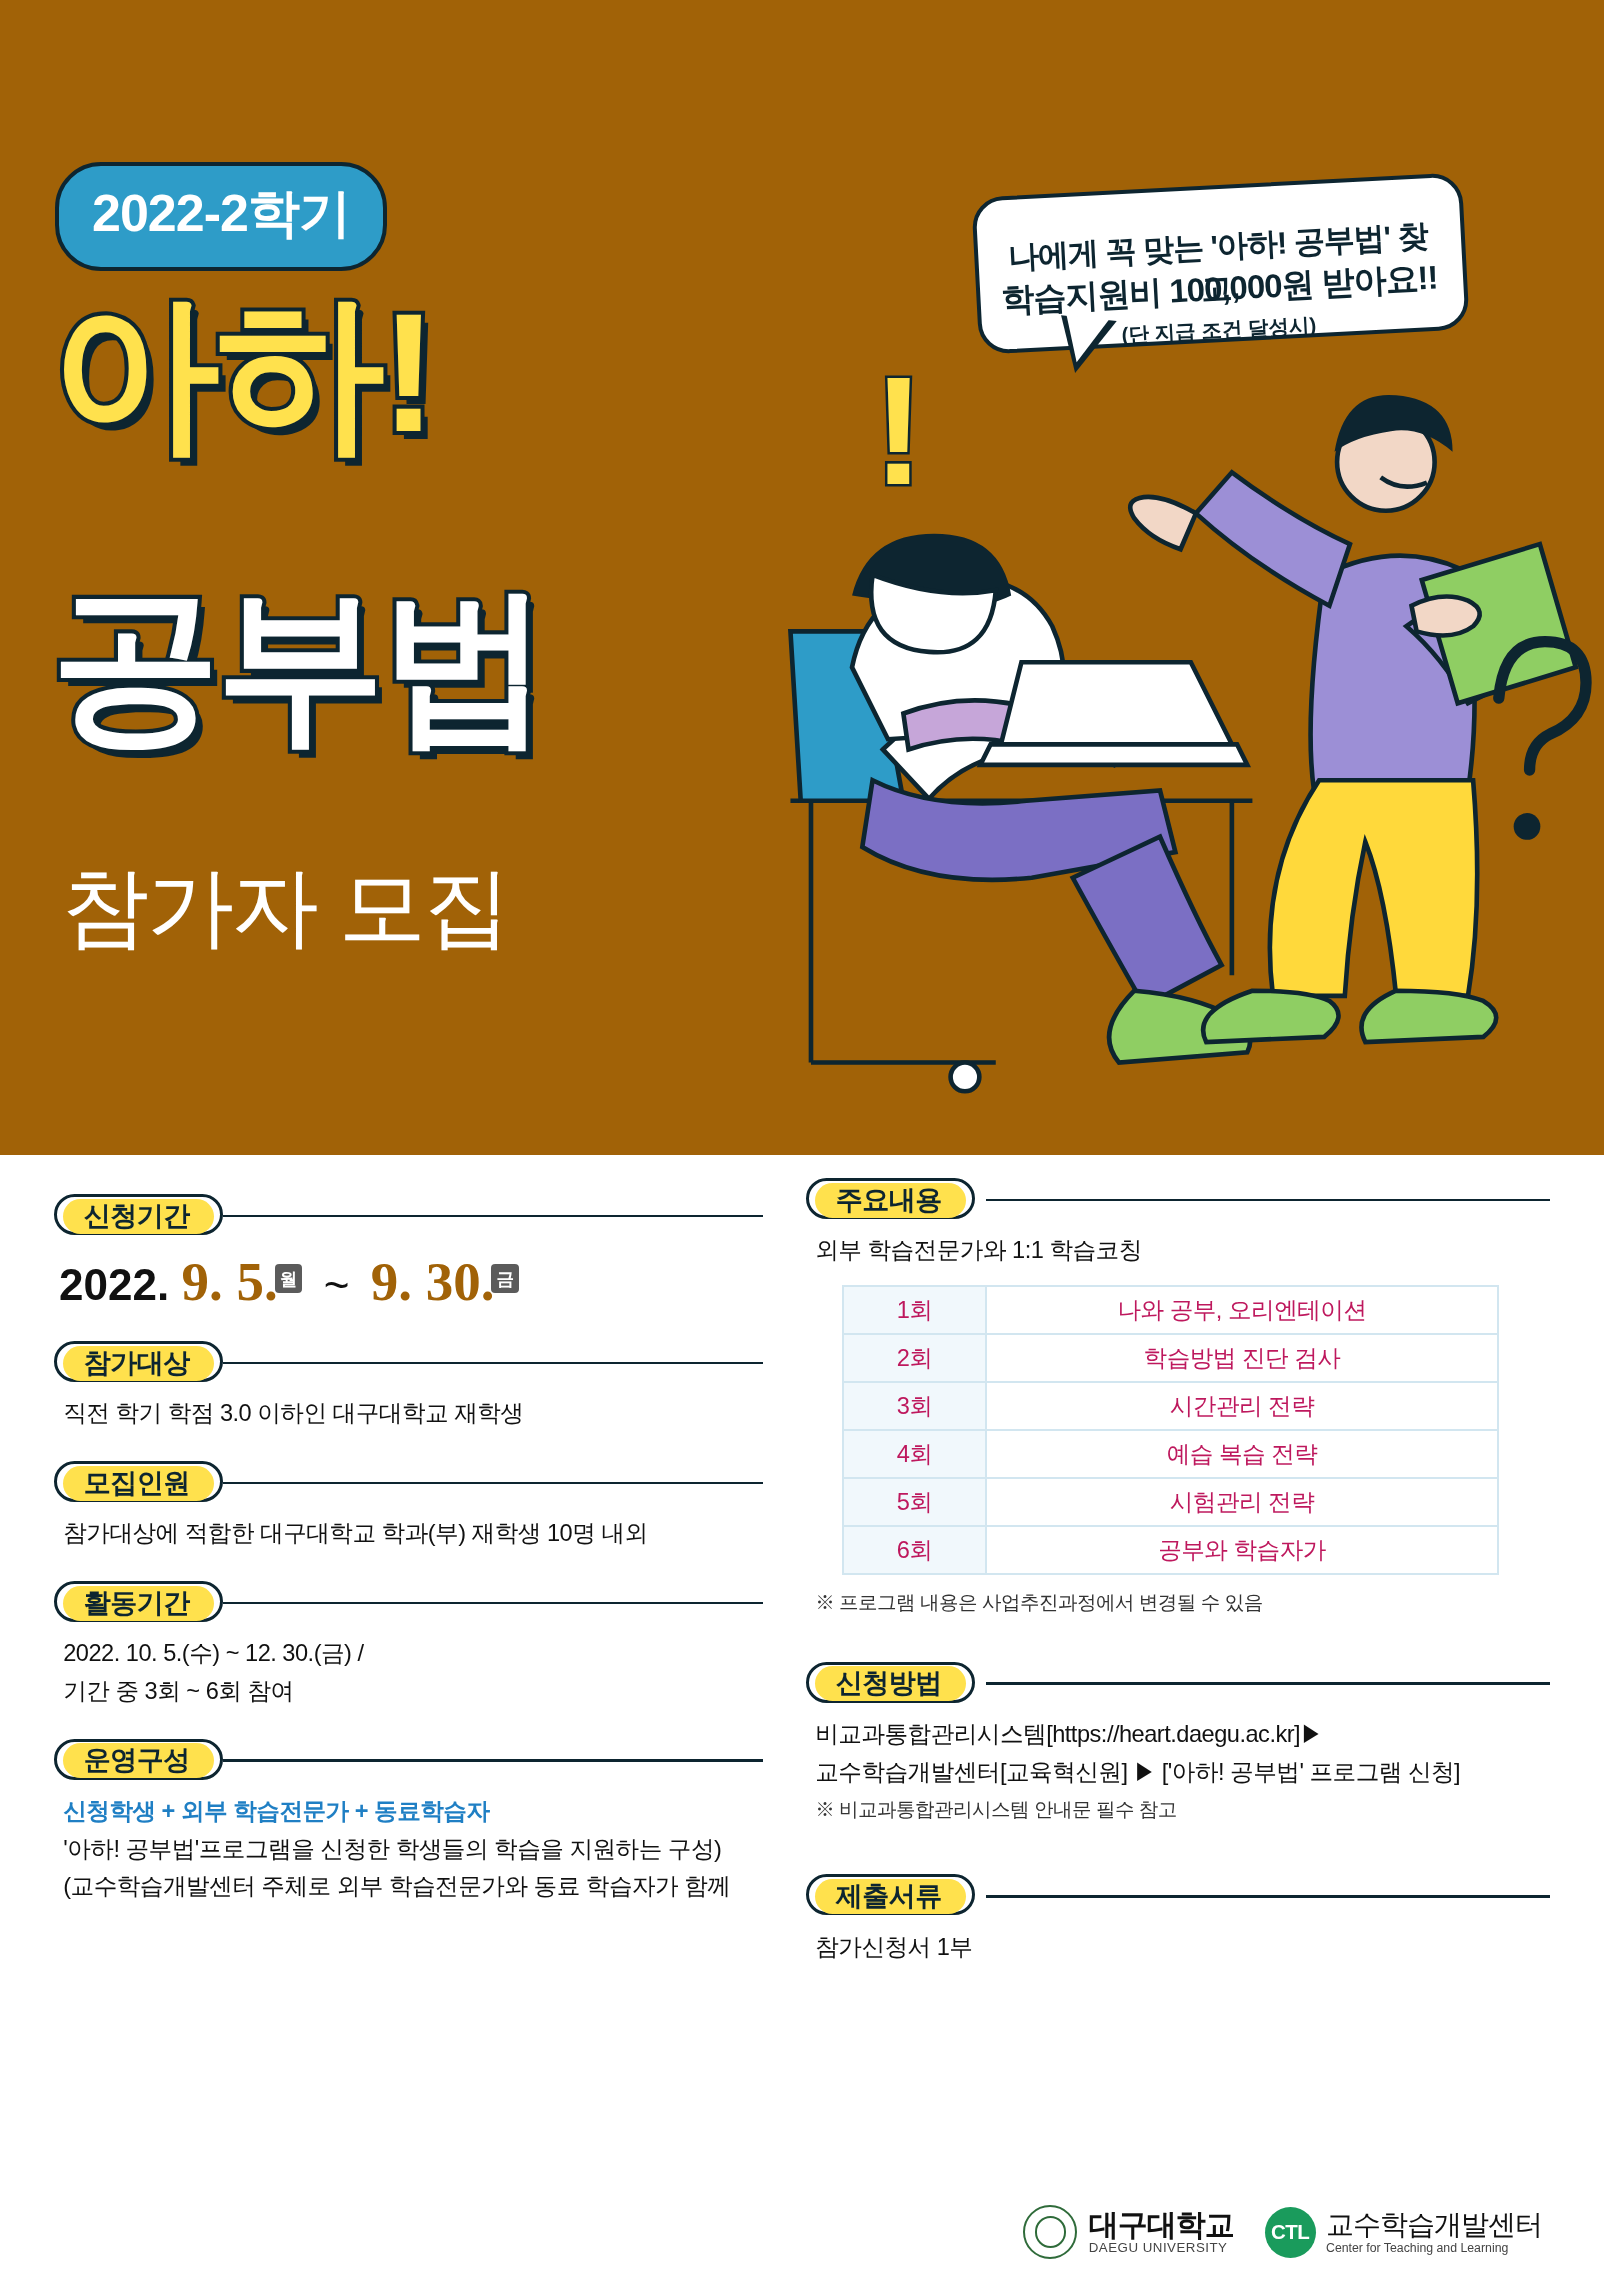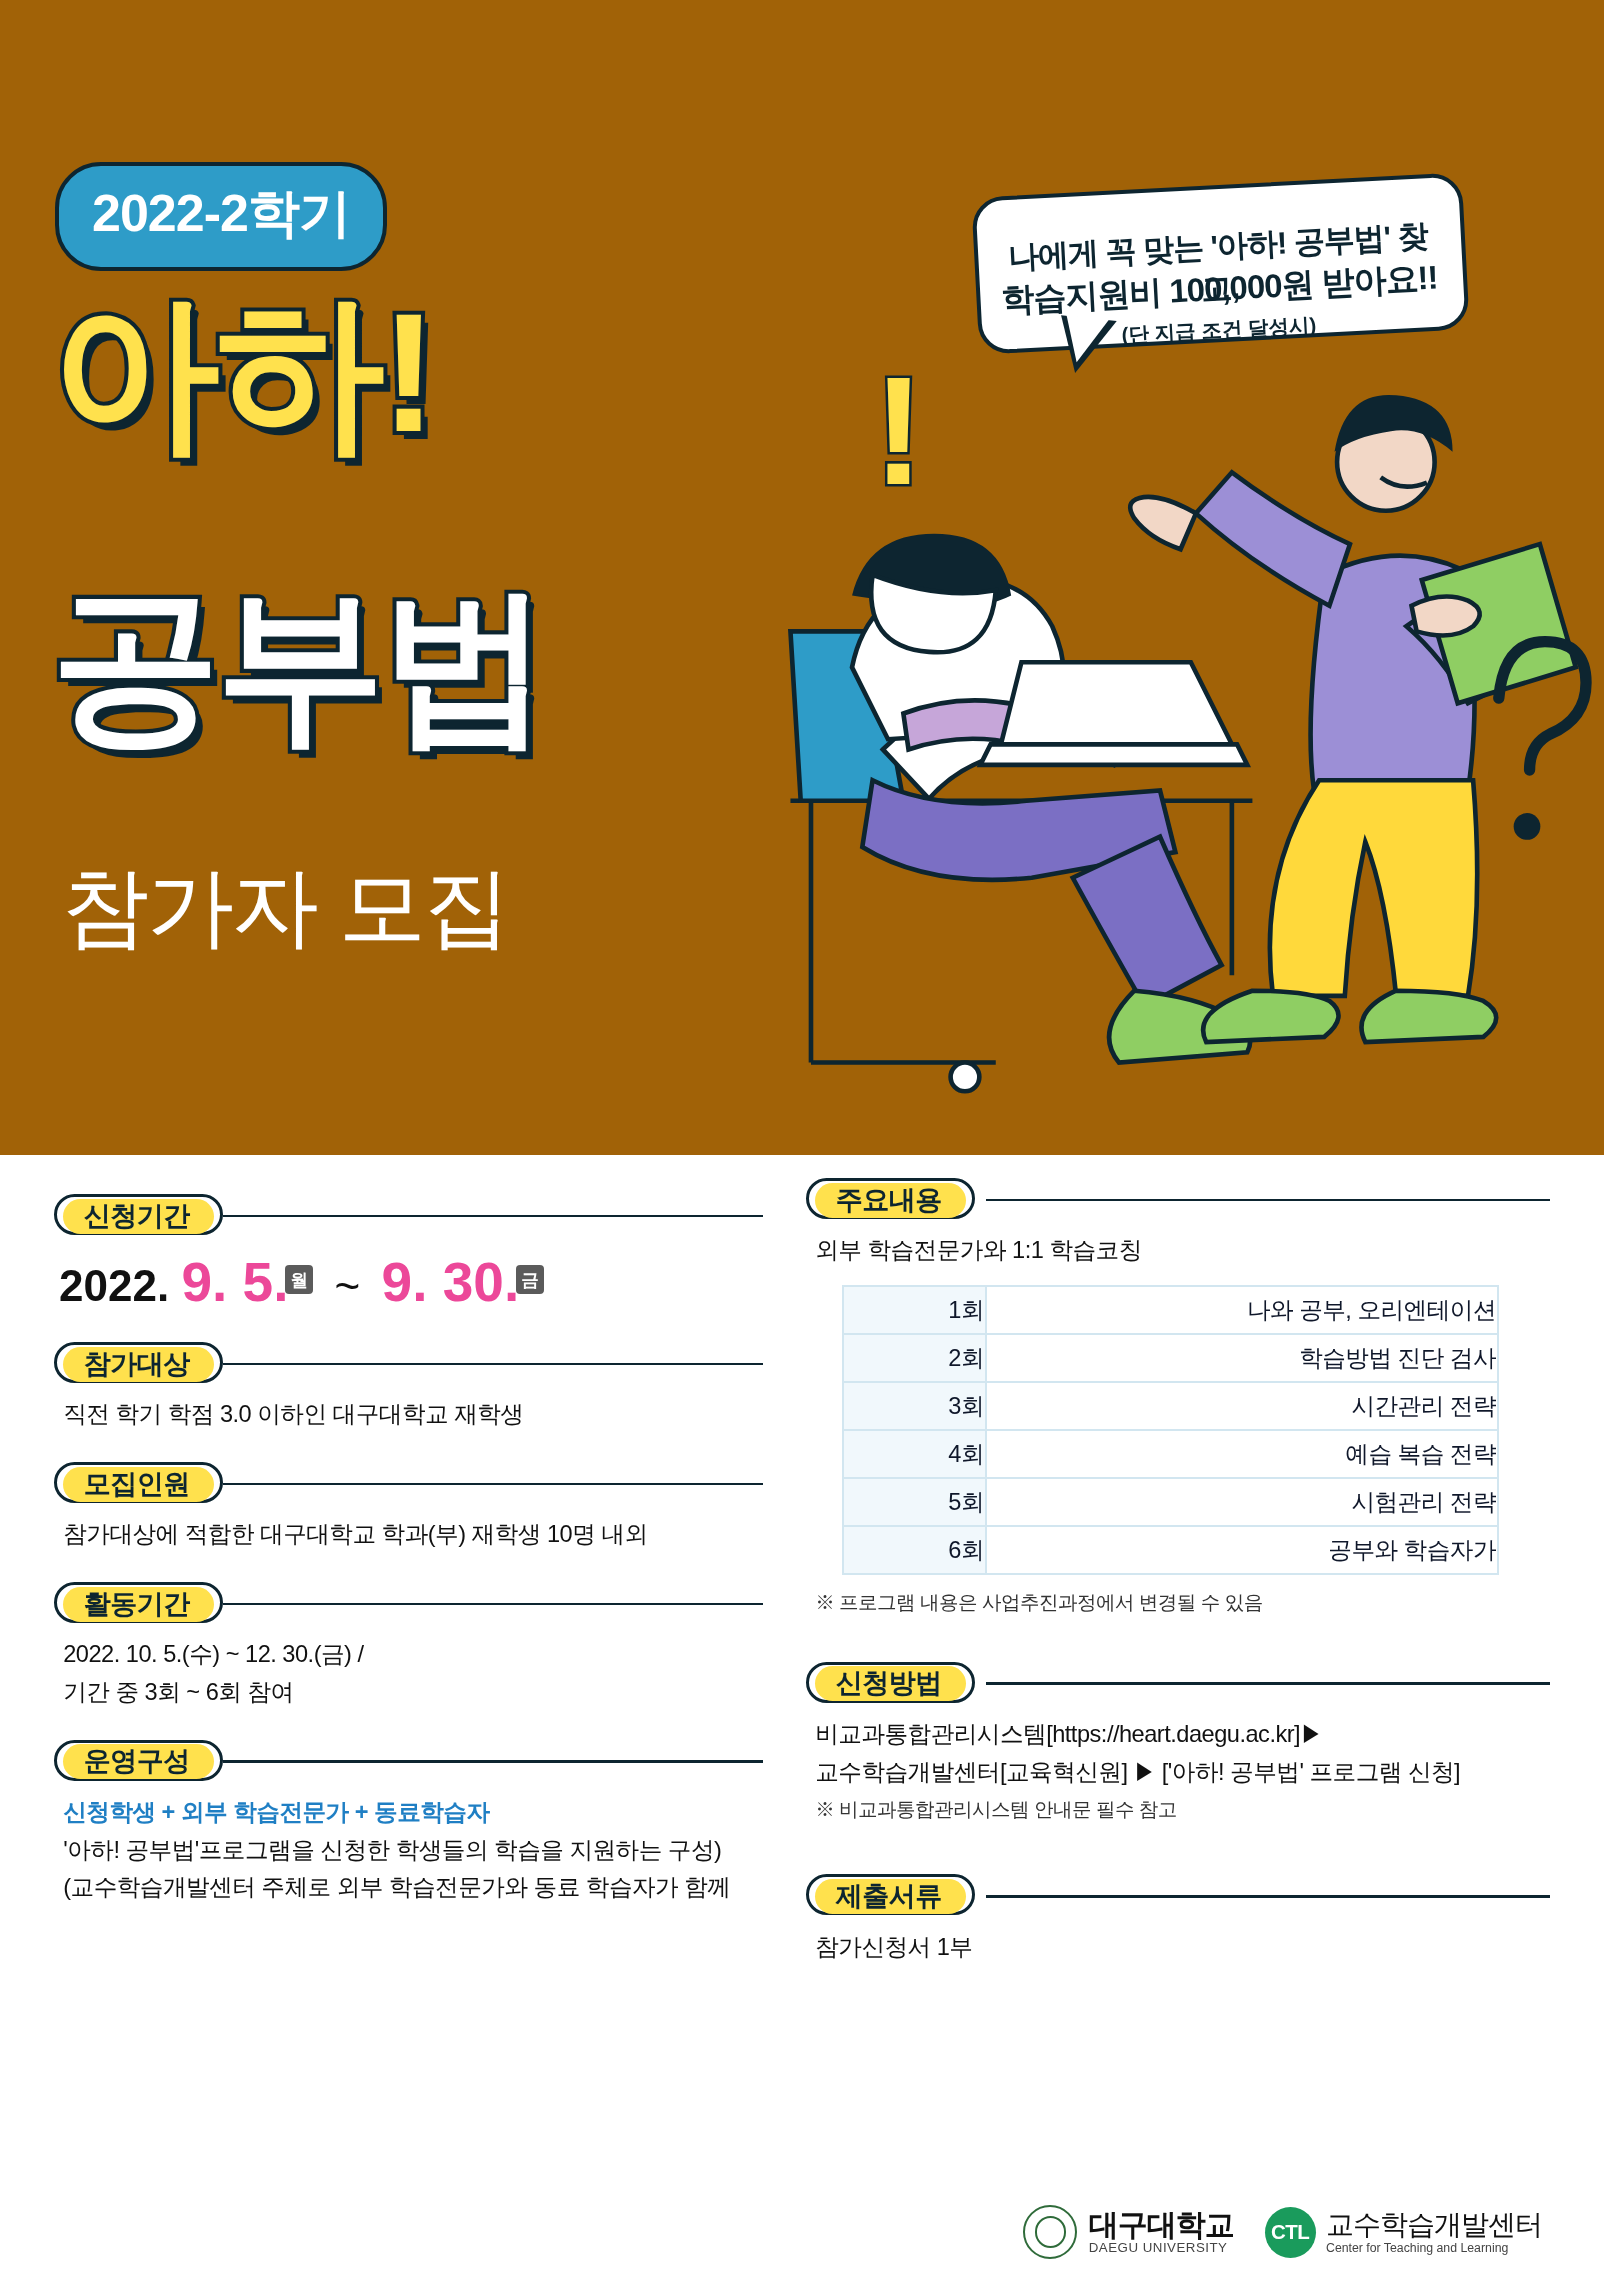--- a/index.html
+++ b/index.html
@@ -96,34 +96,34 @@
     background:#ffe14d;margin:1.5px 6.2px;border-radius:17.5px;
   }
   .rule{position:absolute;left:169px;right:0;top:20.5px;height:2.6px;background:#0d2530;}
   .rule.r-wide{left:180px;}
 
   .sec-body{padding-left:9.2px;padding-top:7.2px;font-size:23.6px;color:#111;letter-spacing:-0.5px;line-height:1.6;}
 
   
   .dates{padding-left:5.1px;margin-top:9.2px;font-size:44px;color:#111;font-weight:bold;white-space:nowrap;}
   .dates .yr{font-weight:bold;color:#111;}
-  .dates .big{color:#ec4899;font-size:55px;font-weight:bold;}
+  .dates .big{color:#a16207;font-size:55px;font-weight:bold;font-family:Liberation Serif, serif;}
   .dates .sup{
     display:inline-block;vertical-align:super;font-size:17.5px;color:#ffffff;background:#5b5b5b;
     border-radius:4.1px;padding:2.1px 5.1px;margin-left:-3.1px;font-weight:bold;
   }
   .dates .tilde{font-size:44px;color:#111;padding:0 9.2px;font-weight:normal;}
 
   .blue-bold{color:#1f7fc4;font-weight:bold;}
 
   
   .tbl{width:657px;margin:15.4px 0 0 36px;border-collapse:collapse;}
   .tbl td{
     border:2.1px solid #d2e6f0;
-    height:44px;font-size:23.6px;color:#0f172a;text-align:right;letter-spacing:-0.5px;
+    height:44px;font-size:23.6px;color:#be185d;text-align:center;letter-spacing:-0.5px;
   }
   .tbl td.no{width:139px;background:#f1f8fc;}
   .tbl td.nm{background:#ffffff;}
 
   .note{margin-top:13.3px;padding-left:9.2px;font-size:19.5px;color:#333;letter-spacing:-0.5px;}
 
   .arrow{color:#111;font-size:22.6px;}
 
   
   .footer{position:absolute;left:0;bottom:20.5px;width:1604px;height:92px;}

